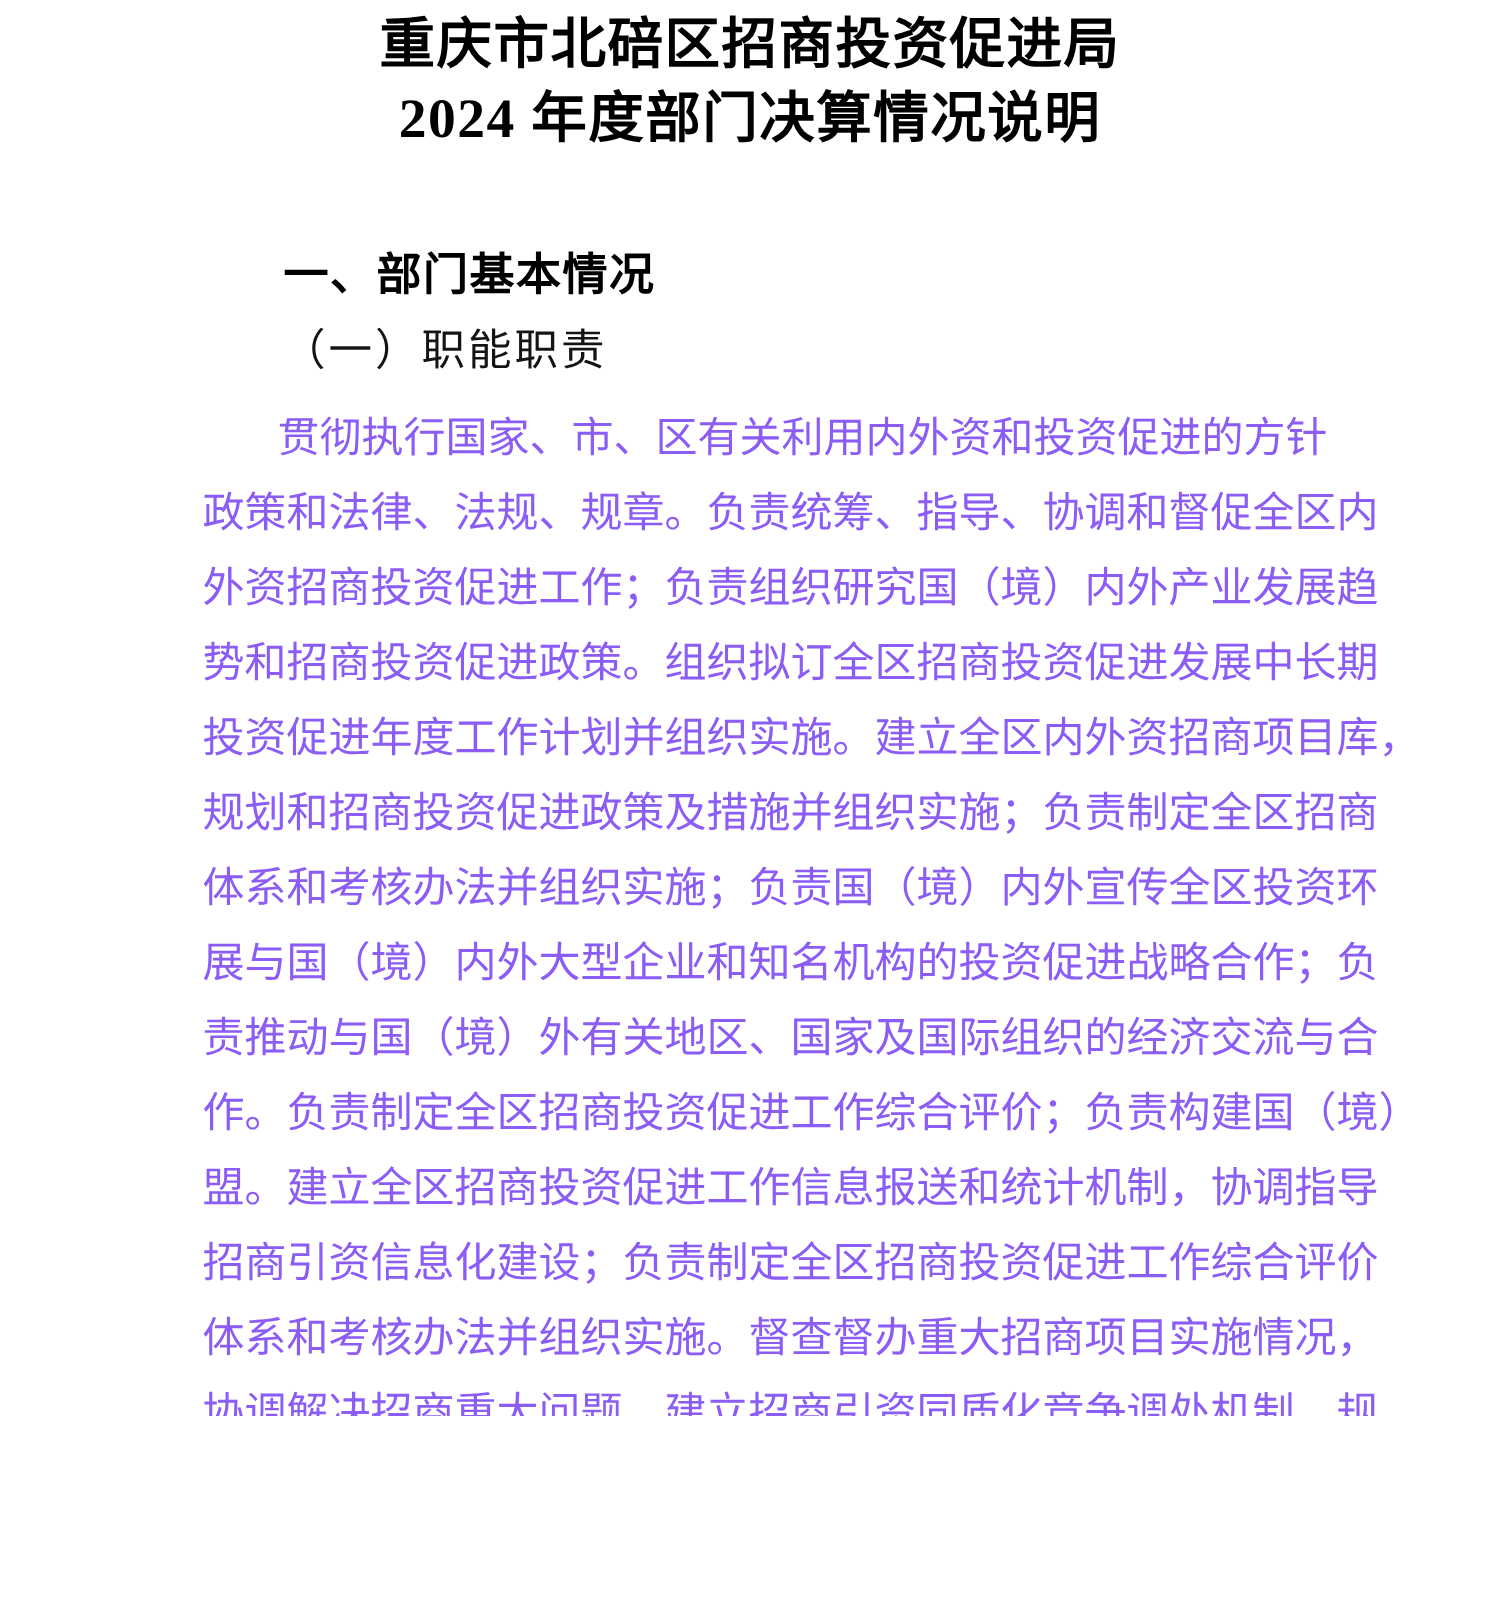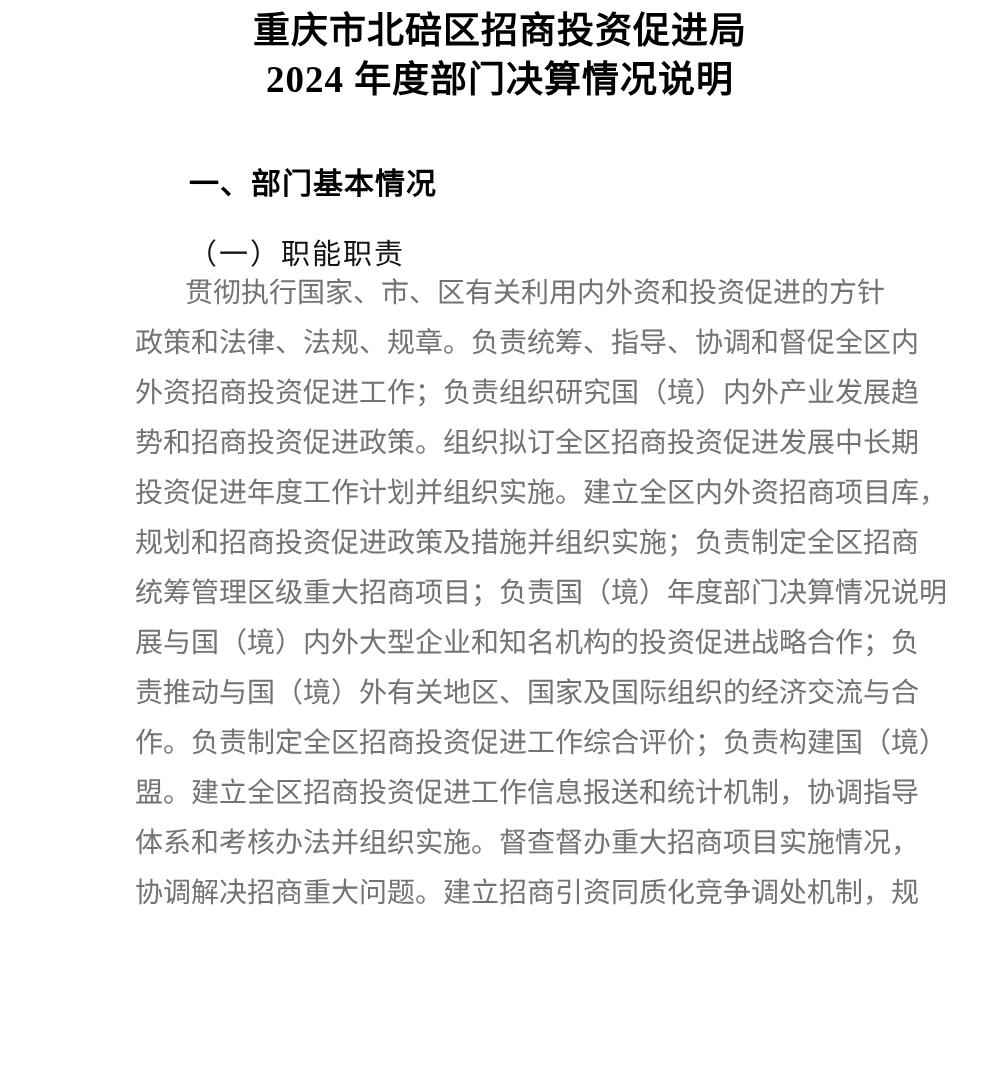--- a/index.html
+++ b/index.html
@@ -45,34 +45,33 @@
   .subsection-heading {
     position: absolute;
     top: 216px;
     left: 188px;
     font-family: "Liberation Serif", serif;
     font-size: 29px;
     font-weight: 400;
     line-height: 36px;
     letter-spacing: 2px;
     color: #141414;
-    margin-top: 20px;
   }
   .body-block {
     position: absolute;
     top: 270px;
     left: 135px;
     width: 748px;
   }
   .body-line {
     height: 50px;
     line-height: 46px;
     font-family: "Liberation Serif", serif;
     font-size: 28px;
-    color: #737373;
+    color: #8b5cf6;
     text-align: justify;
     text-align-last: justify;
     text-justify: inter-ideograph;
     white-space: nowrap;
   }
   .body-line.first {
     padding-left: 50px;
   }
 </style>
 </head>
@@ -89,22 +88,23 @@
 
   <div class="subsection-heading">（一）职能职责</div>
 
   <div class="body-block">
     <div class="body-line first">贯彻执行国家、市、区有关利用内外资和投资促进的方针</div>
     <div class="body-line">政策和法律、法规、规章。负责统筹、指导、协调和督促全区内</div>
     <div class="body-line">外资招商投资促进工作；负责组织研究国（境）内外产业发展趋</div>
     <div class="body-line">势和招商投资促进政策。组织拟订全区招商投资促进发展中长期</div>
     <div class="body-line">投资促进年度工作计划并组织实施。建立全区内外资招商项目库，</div>
     <div class="body-line">规划和招商投资促进政策及措施并组织实施；负责制定全区招商</div>
-    <div class="body-line">统筹管理区级重大招商项目；负责国（境）年度部门决算情况说明</div>
+    <div class="body-line">体系和考核办法并组织实施；负责国（境）内外宣传全区投资环</div>
     <div class="body-line">展与国（境）内外大型企业和知名机构的投资促进战略合作；负</div>
     <div class="body-line">责推动与国（境）外有关地区、国家及国际组织的经济交流与合</div>
     <div class="body-line">作。负责制定全区招商投资促进工作综合评价；负责构建国（境）</div>
     <div class="body-line">盟。建立全区招商投资促进工作信息报送和统计机制，协调指导</div>
+    <div class="body-line">招商引资信息化建设；负责制定全区招商投资促进工作综合评价</div>
     <div class="body-line">体系和考核办法并组织实施。督查督办重大招商项目实施情况，</div>
     <div class="body-line">协调解决招商重大问题。建立招商引资同质化竞争调处机制，规</div>
   </div>
 
 </div>
 
 </body></html>

